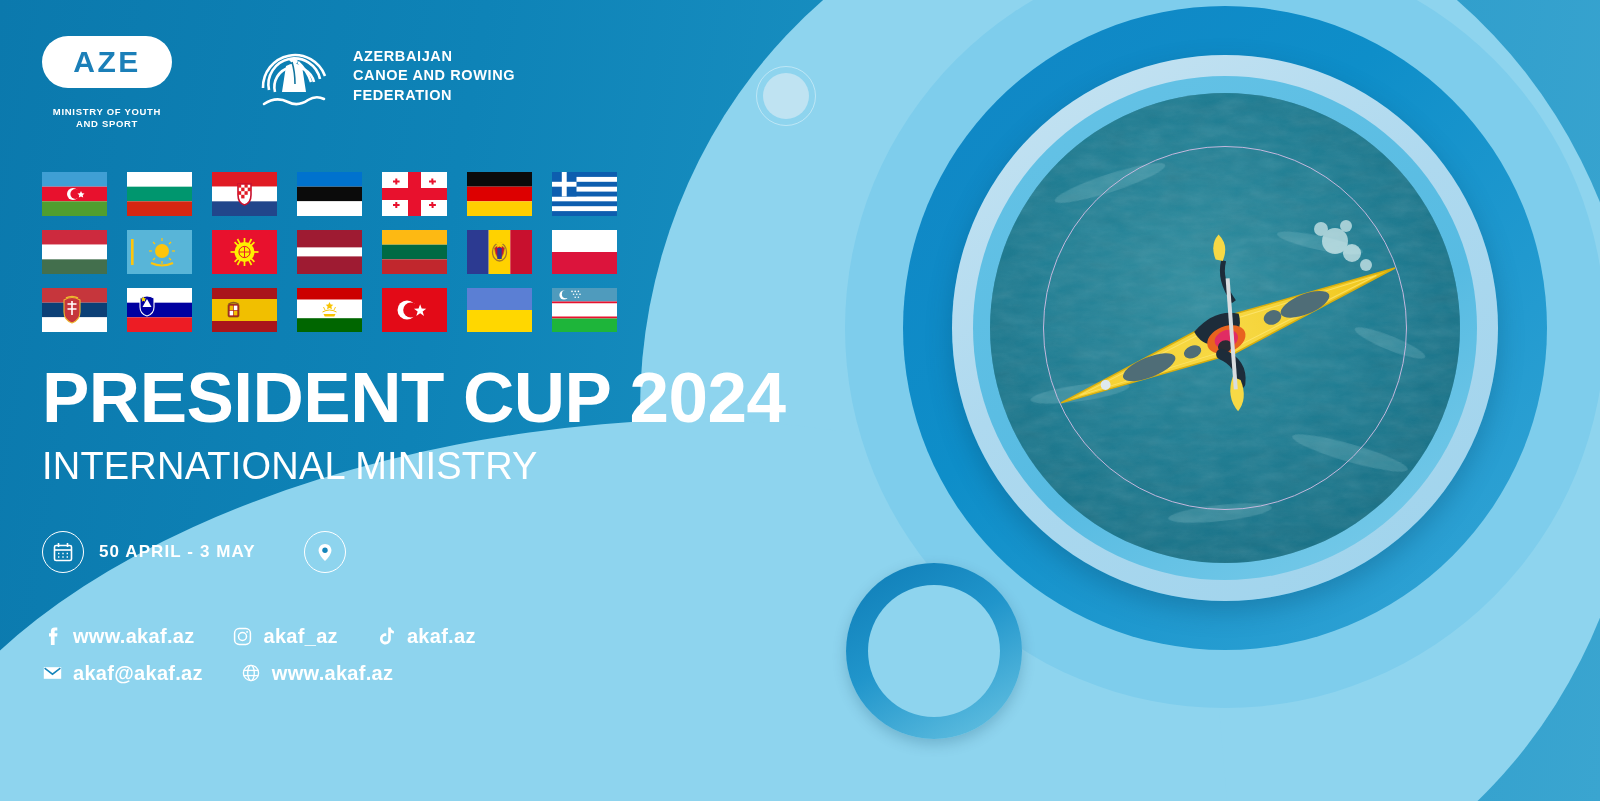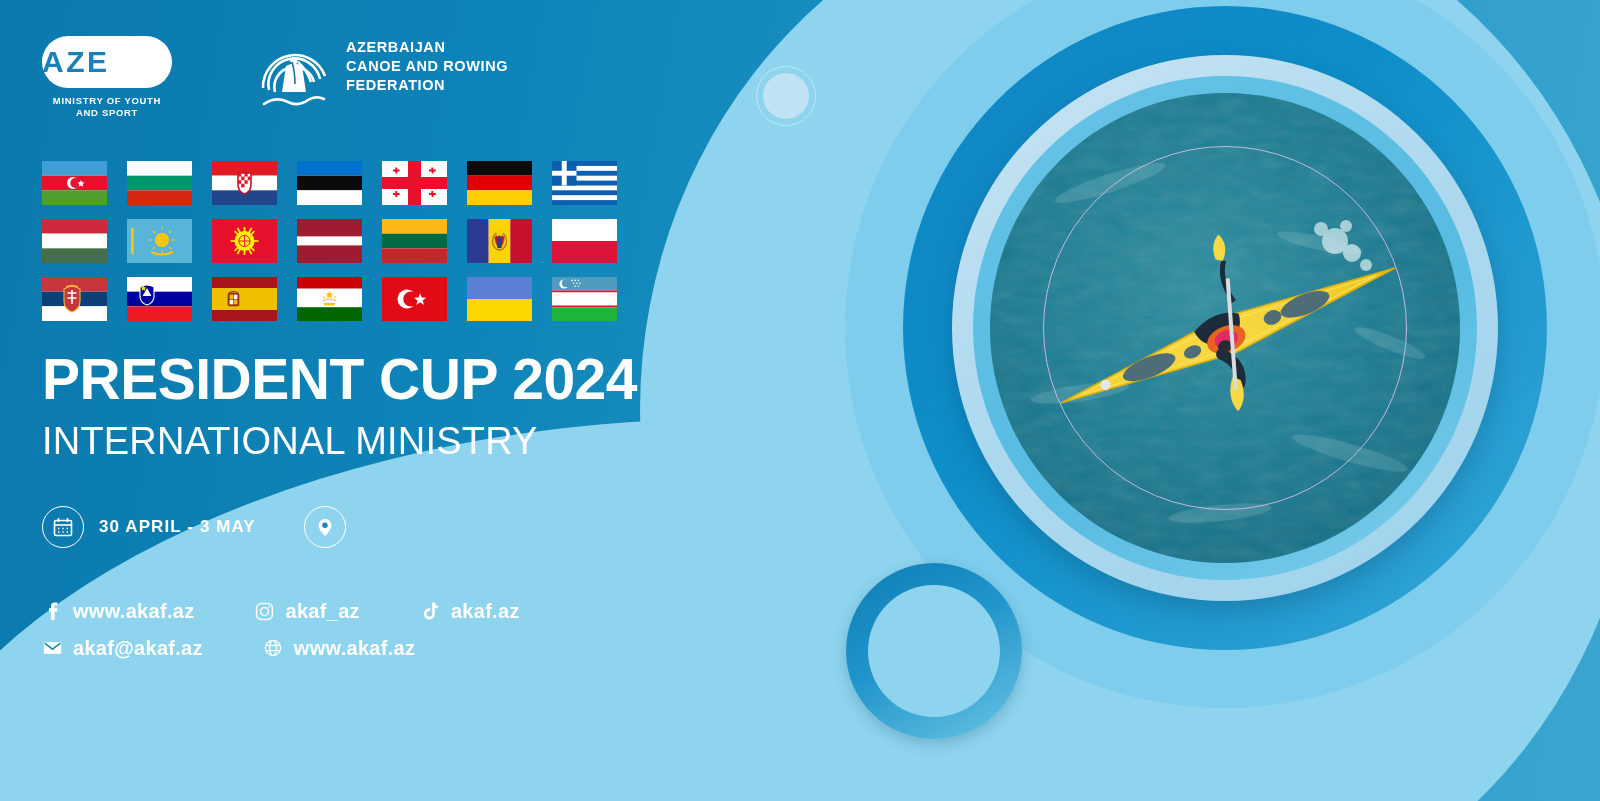--- a/index.html
+++ b/index.html
@@ -96,50 +96,50 @@
   }
 
   
   .content { position:relative; z-index:6; padding:36px 0 0 42px; }
 
   
   .logos { display:flex; align-items:flex-start; gap:84px; }
   .aze-logo { width:130px; }
   .aze-pill {
     width:130px; height:52px; background:#ffffff;
-    border-radius:26px; display:flex; align-items:center; justify-content:flex-start;
+    border-radius:26px; display:flex; align-items:center; justify-content:center;
   }
   .aze-pill-text {
     color:#1b7fb8; font-size:30px; font-weight:700; letter-spacing:2.5px;
     font-family:"Liberation Sans", sans-serif;
   }
   .aze-sub {
-    margin-top:7px; color:#ffffff; font-size:9.5px; font-weight:700;
+    margin-top:18px; color:#ffffff; font-size:9.5px; font-weight:700;
     letter-spacing:0.7px; line-height:1.25; text-align:center;
   }
-  .fed-logo { display:flex; align-items:flex-start; gap:14px; margin-top:2px; }
+  .fed-logo { display:flex; align-items:center; gap:21px; margin-top:2px; }
   .fed-mark { width:76px; height:76px; flex:none; }
   .fed-text {
     color:#ffffff; font-size:14.5px; font-weight:700;
     letter-spacing:0.6px; line-height:1.32; text-transform:uppercase;
   }
 
   
   .flags { margin-top:42px; width:600px; }
   .flag-row { display:flex; gap:20px; margin-bottom:14px; }
   .flag {
     width:65px; height:44px; position:relative; overflow:hidden;
     flex:none; background:#fff;
   }
   .flag svg { display:block; width:65px; height:44px; }
 
   
   .title-block { margin-top:30px; }
   .main-title {
-    color:#ffffff; font-size:57px; font-weight:700; letter-spacing:-0.5px;
+    color:#ffffff; font-size:71px; font-weight:700; letter-spacing:-0.5px;
     line-height:1.0; white-space:nowrap;
   }
   .sub-title {
     color:#ffffff; font-size:38px; font-weight:400; letter-spacing:0.2px;
     line-height:1.0; margin-top:14px; white-space:nowrap;
   }
 
   
   .meta-row { display:flex; align-items:center; gap:48px; margin-top:46px; }
   .meta-item { display:flex; align-items:center; gap:15px; }
@@ -148,21 +148,21 @@
     border:1.6px solid #ffffff; display:flex; align-items:center; justify-content:center;
     flex:none;
   }
   .meta-text {
     color:#ffffff; font-size:17px; font-weight:700; letter-spacing:1.1px;
     white-space:nowrap;
   }
 
   
   .contacts { margin-top:52px; }
-  .contact-row { display:flex; align-items:flex-start; gap:60px; margin-bottom:14px; }
+  .contact-row { display:flex; align-items:flex-start; gap:38px; margin-bottom:14px; }
   .contact-item { display:flex; align-items:center; gap:11px; }
   .contact-icon {
     width:20px; height:20px; display:flex; align-items:center; justify-content:center;
     color:#ffffff; flex:none;
   }
   .contact-text {
     color:#ffffff; font-size:20px; font-weight:700; letter-spacing:0.3px;
     white-space:nowrap;
   }
 </style>
@@ -555,21 +555,21 @@
             <g stroke-width="1.3">
               <line x1="6" y1="12.5" x2="7.4" y2="12.5"></line>
                 <line x1="10.3" y1="12.5" x2="11.7" y2="12.5"></line>
                 <line x1="14.6" y1="12.5" x2="16" y2="12.5"></line>
               <line x1="6" y1="16" x2="7.4" y2="16"></line>
                 <line x1="10.3" y1="16" x2="11.7" y2="16"></line>
                 <line x1="14.6" y1="16" x2="16" y2="16"></line>
             </g>
           </svg>
         </span>
-        <span class="meta-text">30 APRIL - 3 MAY</span>
+        <span class="meta-text">50 APRIL - 3 MAY</span>
       </div>
       <div class="meta-item">
         <span class="meta-icon">
           <svg width="22" height="22" viewBox="0 0 22 22">
             <path d="M11 3 C7.4 3 4.6 5.8 4.6 9.4 C4.6 14 11 20 11 20 C11 20 17.4 14 17.4 9.4 C17.4 5.8 14.6 3 11 3Z" fill="#fff"></path>
             <circle cx="11" cy="9.3" r="2.7" fill="#1585bb"></circle>
           </svg>
         </span>
       </div>
     </div>

